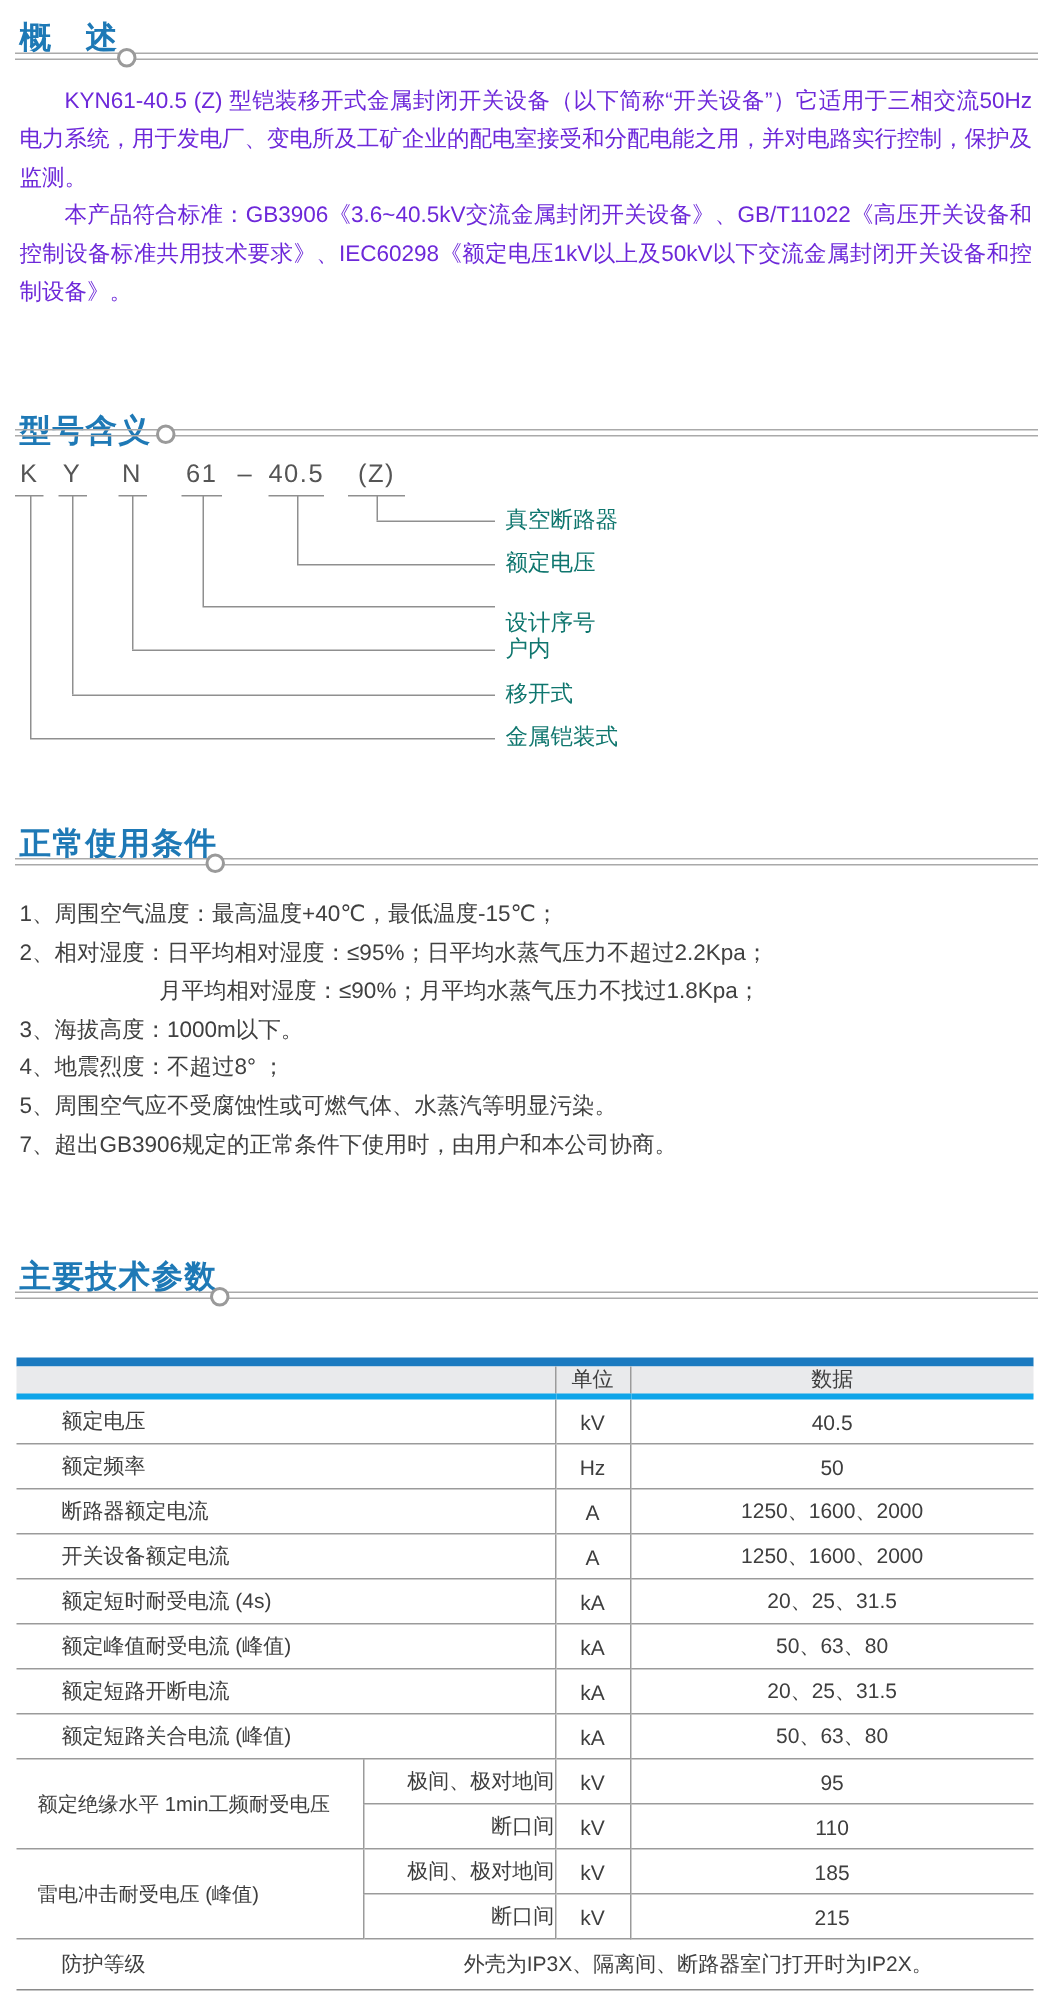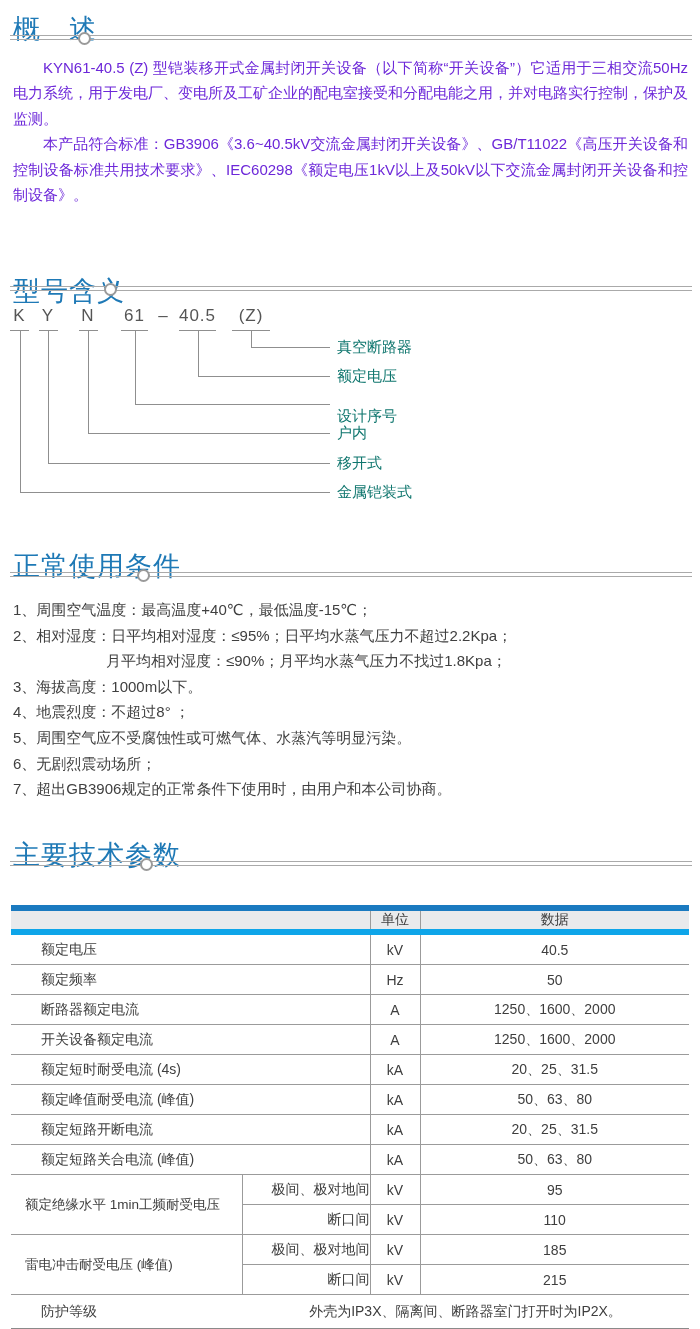--- a/index.html
+++ b/index.html
@@ -5,21 +5,21 @@
   html,body{margin:0;padding:0;}
   body{
     width:700px;height:1329px;position:relative;background:#ffffff;
     font-family:"Liberation Sans","DejaVu Sans",sans-serif;
     color:#3d3d3d;overflow:hidden;
     --heading-color:#1e79b6;--bar-color:#1a7ac0;
   }
   
   .sec-title{
     position:absolute;left:13px;
-    font-size:27px;font-weight:normal;color:var(--heading-color,#1e79b6);
+    font-size:21px;font-weight:bold;color:var(--heading-color,#1e79b6);
     letter-spacing:1px;white-space:nowrap;
   }
   .sec-rule{
     position:absolute;left:10px;right:8px;height:3px;
     border-top:1px solid #aaaaaa;border-bottom:1px solid #aaaaaa;
   }
   .rule-dot{
     position:absolute;top:-4px;width:9px;height:9px;border-radius:50%;
     background:#ffffff;border:2px solid #9a9a9a;
   }
@@ -47,21 +47,21 @@
   .cond div{font-size:15px;line-height:25.6px;white-space:nowrap;color:#404040;}
   .cond .indent{padding-left:93px;}
   
   .tablewrap{position:absolute;left:11px;top:905px;width:678px;}
   .topbar{width:678px;height:6px;background:var(--bar-color,#1a7ac0);}
   table.ptable{
     border-collapse:collapse;table-layout:fixed;width:678px;
     font-size:14px;color:#3e3e3e;
   }
   .ptable td{padding:0;height:29px;border-bottom:1px solid #9b9b9b;}
-  .ptable thead td{background:#e9eaec;border-bottom:6px solid #0ea5e9;height:16px;}
+  .ptable thead td{background:#e9eaec;border-bottom:4px solid #0ea5e9;height:16px;}
   .ptable .param{text-align:left;padding-left:30px;white-space:nowrap;}
   .ptable .gparam{padding-left:14px;font-size:13.5px;}
   .ptable .unit{text-align:center;border-left:1px solid #9b9b9b;border-right:1px solid #9b9b9b;}
   .ptable .sub{text-align:right;border-left:1px solid #9b9b9b;}
   .ptable .val{text-align:center;}
   .ptable .footer-row td{height:33px;border-bottom:1px solid #8a8a8a;}
 </style>
 </head>
 <body style="--heading-color: #1e79b6; --bar-color: #1a7ac0;">
 
@@ -122,21 +122,20 @@
 <div class="sec-rule" style="top:572px">
   <span class="rule-dot" style="left:127px"></span>
 </div>
 <div class="cond" style="top:597px">
   <div>1、周围空气温度：最高温度+40℃，最低温度-15℃；</div>
   <div>2、相对湿度：日平均相对湿度：≤95%；日平均水蒸气压力不超过2.2Kpa；</div>
   <div class="indent">月平均相对湿度：≤90%；月平均水蒸气压力不找过1.8Kpa；</div>
   <div>3、海拔高度：1000m以下。</div>
   <div>4、地震烈度：不超过8° ；</div>
   <div>5、周围空气应不受腐蚀性或可燃气体、水蒸汽等明显污染。</div>
-  <div>6、无剧烈震动场所；</div>
   <div>7、超出GB3906规定的正常条件下使用时，由用户和本公司协商。</div>
 </div>
 
 <div class="sec-title" style="top:837px">主要技术参数</div>
 <div class="sec-rule" style="top:861px">
   <span class="rule-dot" style="left:130px"></span>
 </div>
 
 <div class="tablewrap">
   <div class="topbar"></div>

